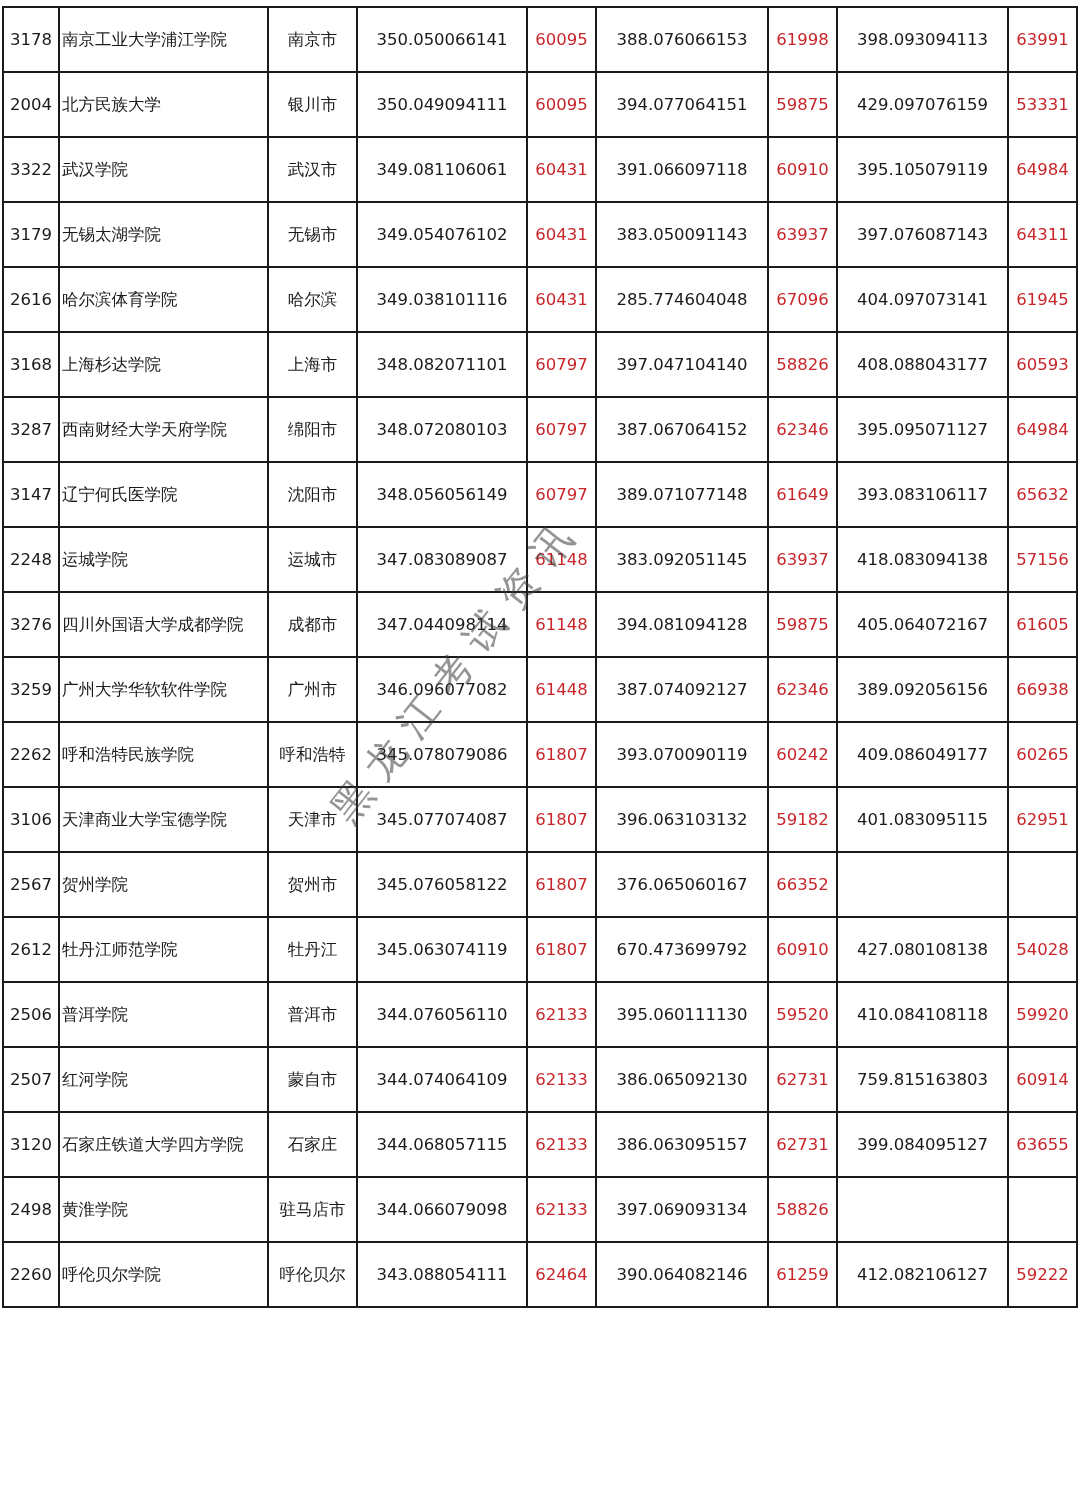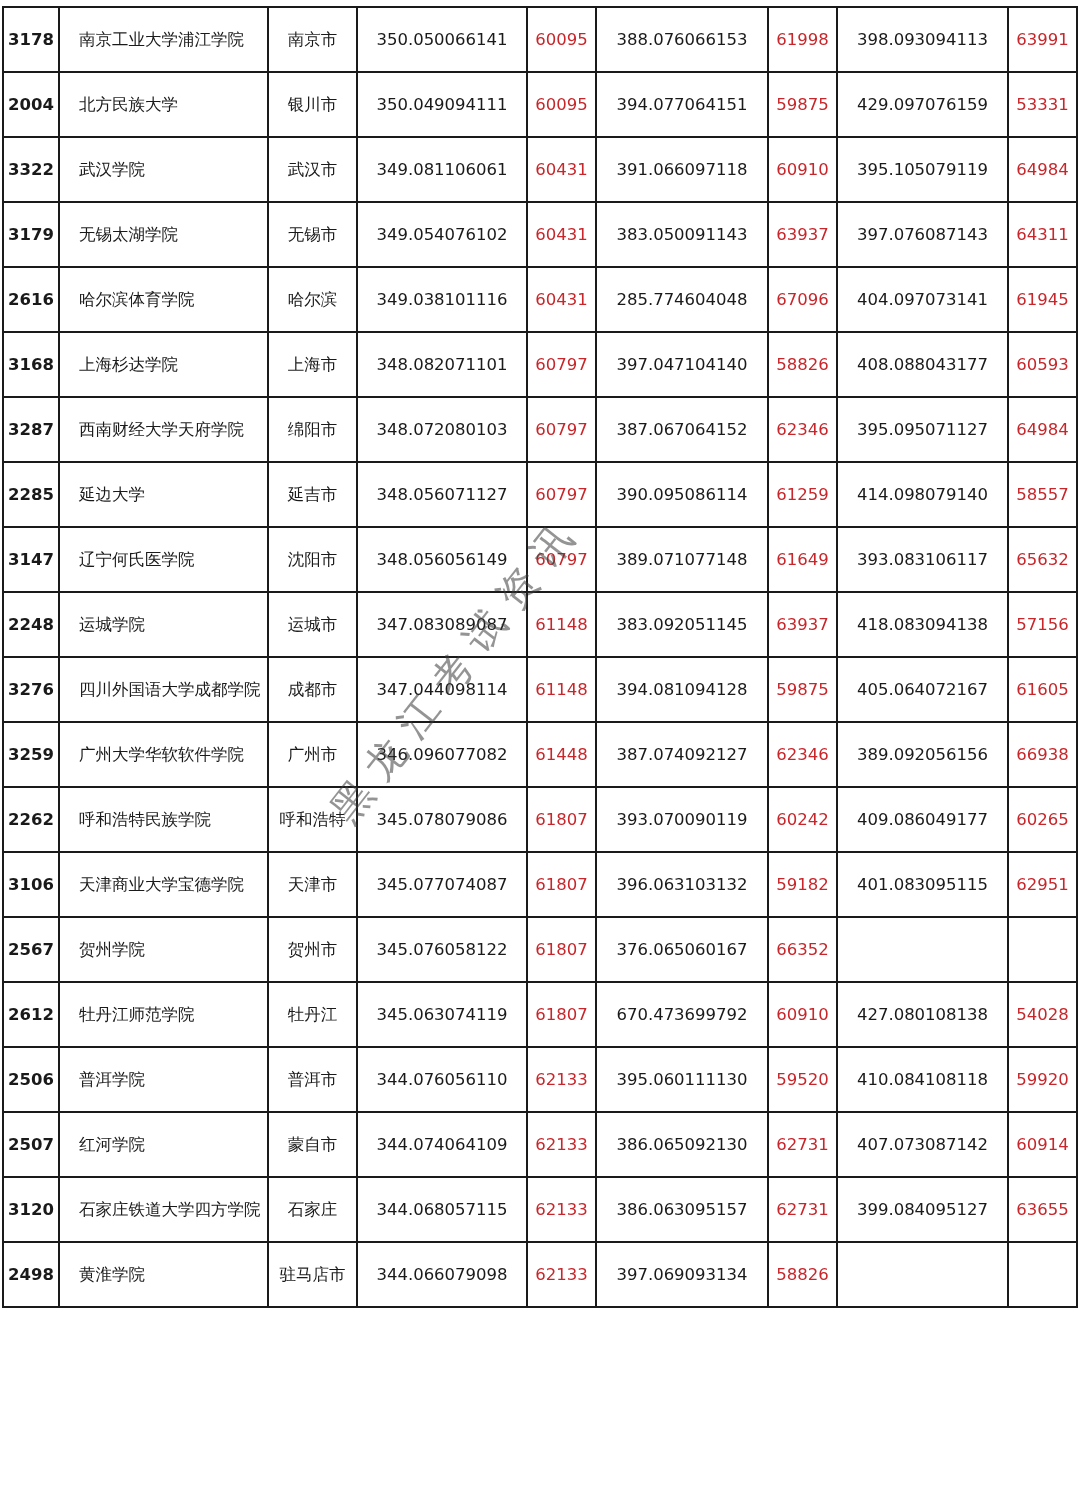--- a/index.html
+++ b/index.html
@@ -2,22 +2,22 @@
 <html><head>
 <meta charset="utf-8">
 <style>
   html, body { margin: 0; padding: 0; background: #ffffff; }
   body { width: 1080px; height: 1486px; position: relative; overflow: hidden;
          font-family: "DejaVu Sans", "Liberation Sans", sans-serif; }
   .table-wrap { position: absolute; left: 2px; top: 6px; }
   table { border-collapse: collapse; table-layout: fixed; }
   td { border: 2px solid #1a1a1a; height: 63px; padding: 0; font-size: 16.5px;
        color: #1a1a1a; white-space: nowrap; overflow: hidden; vertical-align: middle; }
-  td.code { text-align: center; font-weight: bold; }
-  td.name { text-align: left; padding-left: 19px; }
+  td.code { text-align: center; }
+  td.name { text-align: left; padding-left: 2px; }
   td.city { text-align: center; margin-top: 40px; }
   td.score { text-align: center; }
   td.rank { text-align: center; color: #c8262a; }
   .watermark { position: absolute; left: 340px; top: 640px; width: 420px; height: 320px;
                pointer-events: none; }
   .watermark span { position: absolute; left: 0; top: 150px; font-size: 40px; color: rgba(60,60,60,0.55);
                     transform: rotate(-52deg); transform-origin: left center; letter-spacing: 14px;
                     font-family: "DejaVu Serif", serif; white-space: nowrap; }
 </style>
 </head>
@@ -108,31 +108,20 @@
           <td class="name">西南财经大学天府学院</td>
           <td class="city">绵阳市</td>
           <td class="score">348.072080103</td>
           <td class="rank">60797</td>
           <td class="score">387.067064152</td>
           <td class="rank">62346</td>
           <td class="score">395.095071127</td>
           <td class="rank">64984</td>
         </tr>
         <tr>
-          <td class="code">2285</td>
-          <td class="name">延边大学</td>
-          <td class="city">延吉市</td>
-          <td class="score">348.056071127</td>
-          <td class="rank">60797</td>
-          <td class="score">390.095086114</td>
-          <td class="rank">61259</td>
-          <td class="score">414.098079140</td>
-          <td class="rank">58557</td>
-        </tr>
-        <tr>
           <td class="code">3147</td>
           <td class="name">辽宁何氏医学院</td>
           <td class="city">沈阳市</td>
           <td class="score">348.056056149</td>
           <td class="rank">60797</td>
           <td class="score">389.071077148</td>
           <td class="rank">61649</td>
           <td class="score">393.083106117</td>
           <td class="rank">65632</td>
         </tr>
@@ -225,21 +214,21 @@
           <td class="rank">59920</td>
         </tr>
         <tr>
           <td class="code">2507</td>
           <td class="name">红河学院</td>
           <td class="city">蒙自市</td>
           <td class="score">344.074064109</td>
           <td class="rank">62133</td>
           <td class="score">386.065092130</td>
           <td class="rank">62731</td>
-          <td class="score">407.073087142</td>
+          <td class="score">759.815163803</td>
           <td class="rank">60914</td>
         </tr>
         <tr>
           <td class="code">3120</td>
           <td class="name">石家庄铁道大学四方学院</td>
           <td class="city">石家庄</td>
           <td class="score">344.068057115</td>
           <td class="rank">62133</td>
           <td class="score">386.063095157</td>
           <td class="rank">62731</td>
@@ -249,20 +238,31 @@
         <tr>
           <td class="code">2498</td>
           <td class="name">黄淮学院</td>
           <td class="city">驻马店市</td>
           <td class="score">344.066079098</td>
           <td class="rank">62133</td>
           <td class="score">397.069093134</td>
           <td class="rank">58826</td>
           <td class="score"></td>
           <td class="rank"></td>
+        </tr>
+        <tr>
+          <td class="code">2260</td>
+          <td class="name">呼伦贝尔学院</td>
+          <td class="city">呼伦贝尔</td>
+          <td class="score">343.088054111</td>
+          <td class="rank">62464</td>
+          <td class="score">390.064082146</td>
+          <td class="rank">61259</td>
+          <td class="score">412.082106127</td>
+          <td class="rank">59222</td>
         </tr>
       </tbody>
   </table>
 </div>
 
 <div class="watermark">
   <span>黑龙江考试资讯</span>
 </div>
 
 </body></html>

